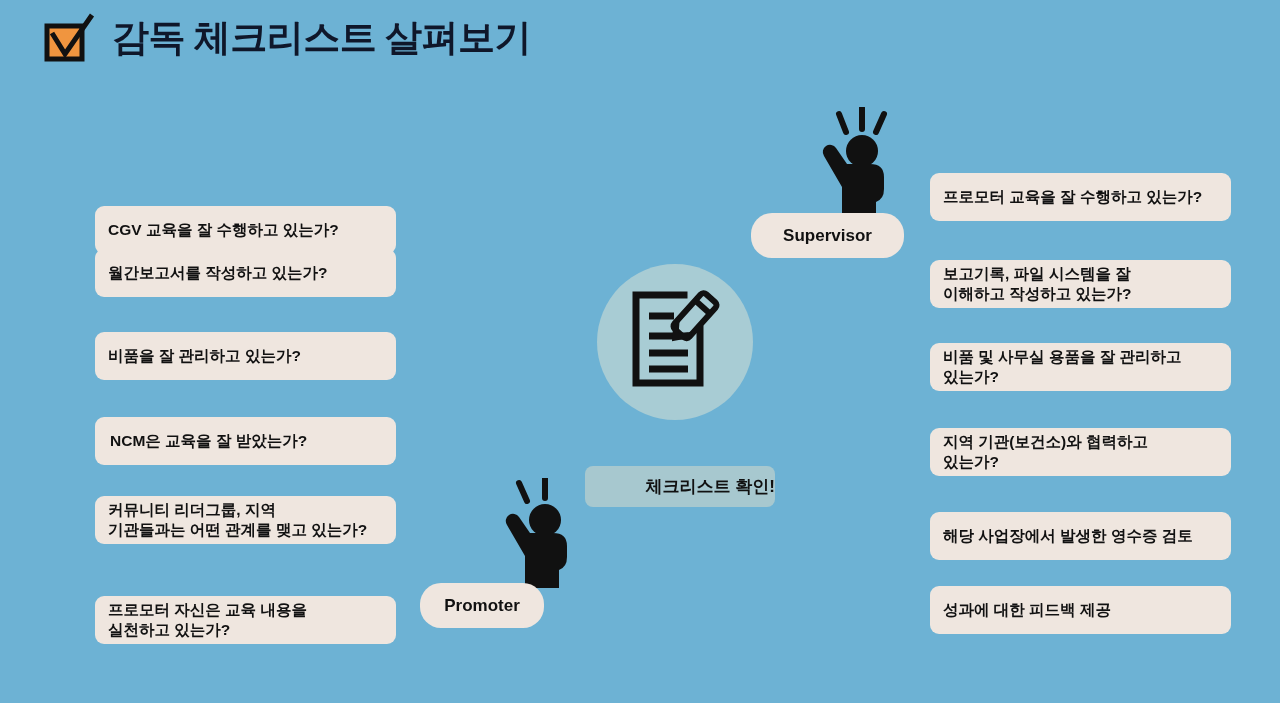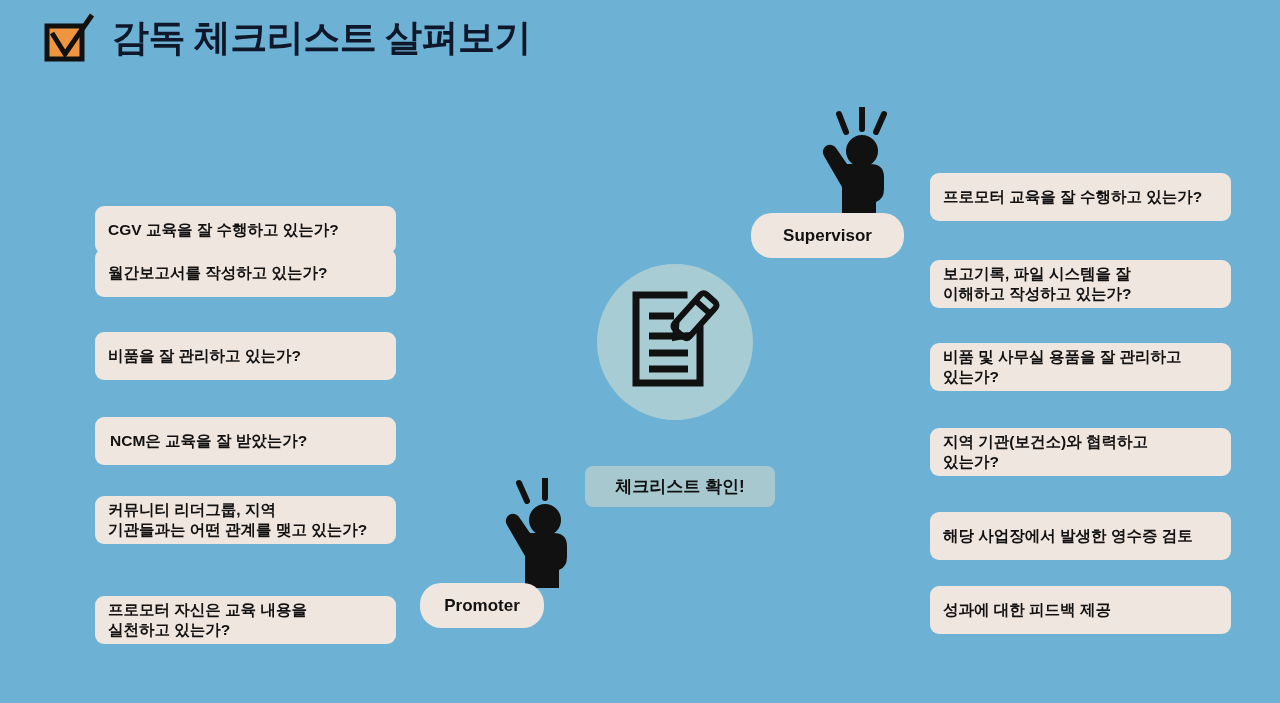--- a/index.html
+++ b/index.html
@@ -117,21 +117,21 @@
   #center-caption {
     position: absolute;
     left: 585px;
     top: 466px;
     width: 190px;
     height: 41px;
     background: #a7c8cf;
     border-radius: 8px;
     display: flex;
     align-items: center;
-    justify-content: center;
+    justify-content: flex-end;
   }
   #center-caption-text {
     font-size: 17px;
     font-weight: 700;
     color: #111111;
   }
 </style>
 </head>
 <body>
 

